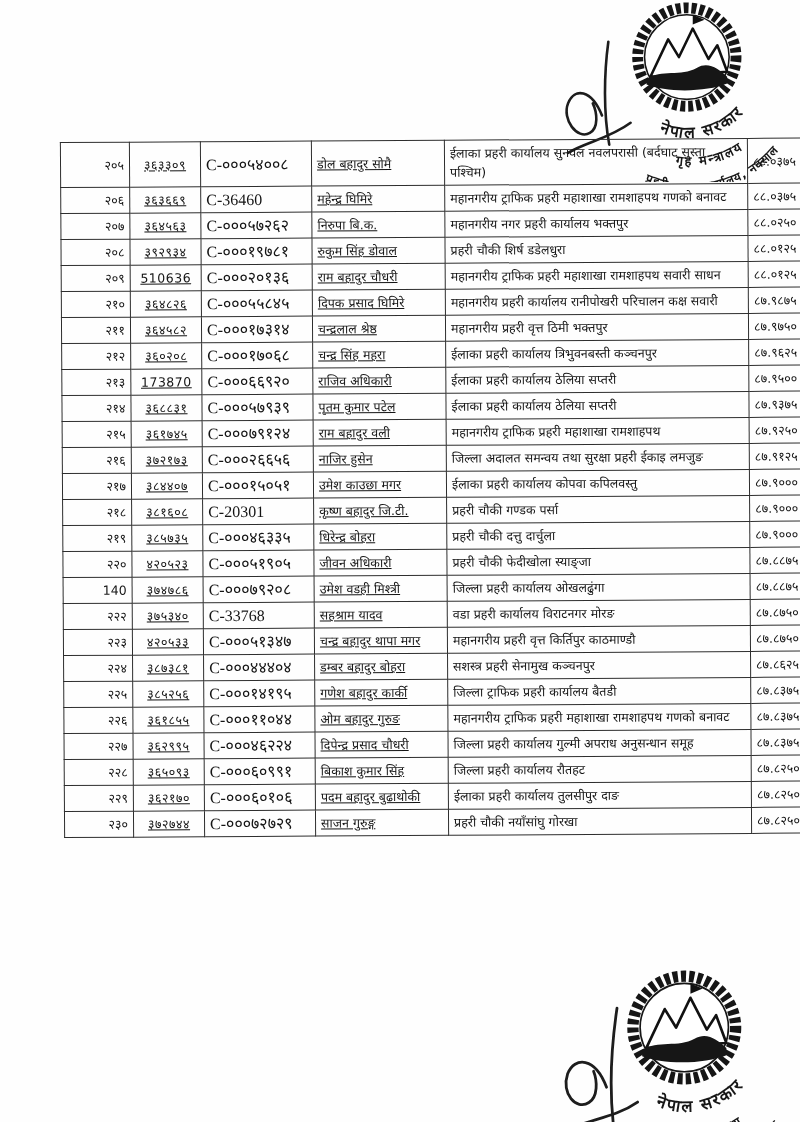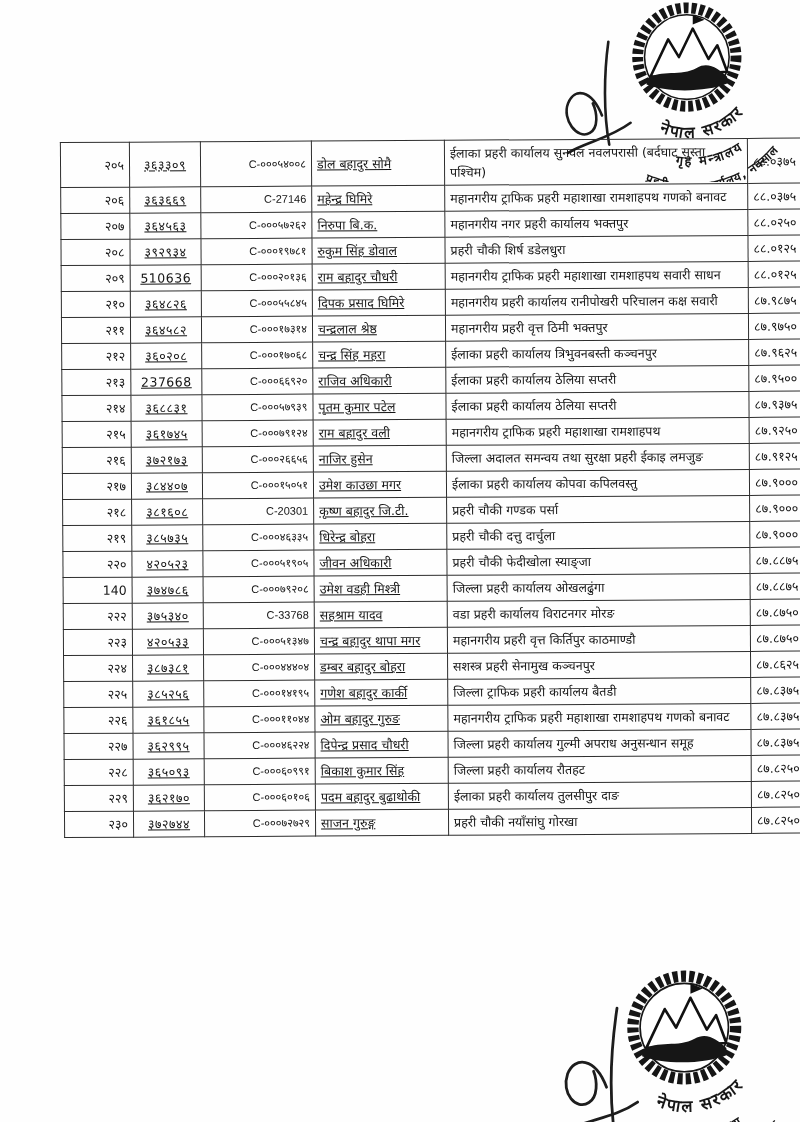--- a/index.html
+++ b/index.html
@@ -19,21 +19,21 @@
     border-collapse:collapse;table-layout:fixed;width:692px;
     font-size:12.5px;line-height:19px;color:#141414;
   }
   table.results td{
     border:1.4px solid #2e2e2e;
     padding:3px 5px;vertical-align:middle;
     overflow:hidden;
   }
   td.col-sn{width:58px;text-align:right;}
   td.col-regno{width:60px;text-align:center;letter-spacing:.5px;text-decoration:underline;}
-  td.col-code{width:100px;text-align:right;font-family:Liberation Sans, sans-serif;font-size:11px;}
+  td.col-code{width:100px;text-align:left;font-family:Liberation Serif, serif;font-size:16px;}
   td.col-name{width:122px;text-align:left;text-decoration:underline;}
   td.col-office{width:292px;text-align:left;}
   td.col-score{width:60px;text-align:left;padding-left:7px;}
 
   
   .stamp{position:absolute;pointer-events:none;}
   .stamp-top{left:548px;top:0px;width:258px;height:182px;}
   .stamp-bottom{left:540px;top:968px;width:268px;height:190px;}
   .stamp svg{width:100%;height:100%;}
   .stamp text{
@@ -99,21 +99,21 @@
             <td class="col-sn">२०५</td>
             <td class="col-regno">३६३३०९</td>
             <td class="col-code">C-०००५४००८</td>
             <td class="col-name">डोल बहादुर सोमै</td>
             <td class="col-office">ईलाका प्रहरी कार्यालय सुनवल नवलपरासी (बर्दघाट सुस्ता पश्चिम)</td>
             <td class="col-score">८८.०३७५</td>
           </tr>
           <tr>
             <td class="col-sn">२०६</td>
             <td class="col-regno">३६३६६९</td>
-            <td class="col-code">C-27146</td>
+            <td class="col-code">C-36460</td>
             <td class="col-name">महेन्द्र घिमिरे</td>
             <td class="col-office">महानगरीय ट्राफिक प्रहरी महाशाखा रामशाहपथ गणको बनावट</td>
             <td class="col-score">८८.०३७५</td>
           </tr>
           <tr>
             <td class="col-sn">२०७</td>
             <td class="col-regno">३६४५६३</td>
             <td class="col-code">C-०००५७२६२</td>
             <td class="col-name">निरुपा बि.क.</td>
             <td class="col-office">महानगरीय नगर प्रहरी कार्यालय भक्तपुर</td>
@@ -154,21 +154,21 @@
           <tr>
             <td class="col-sn">२१२</td>
             <td class="col-regno">३६०२०८</td>
             <td class="col-code">C-०००१७०६८</td>
             <td class="col-name">चन्द्र सिंह महरा</td>
             <td class="col-office">ईलाका प्रहरी कार्यालय त्रिभुवनबस्ती कञ्चनपुर</td>
             <td class="col-score">८७.९६२५</td>
           </tr>
           <tr>
             <td class="col-sn">२१३</td>
-            <td class="col-regno">237668</td>
+            <td class="col-regno">173870</td>
             <td class="col-code">C-०००६६९२०</td>
             <td class="col-name">राजिव अधिकारी</td>
             <td class="col-office">ईलाका प्रहरी कार्यालय ठेलिया सप्तरी</td>
             <td class="col-score">८७.९५००</td>
           </tr>
           <tr>
             <td class="col-sn">२१४</td>
             <td class="col-regno">३६८८३१</td>
             <td class="col-code">C-०००५७९३९</td>
             <td class="col-name">पृतम कुमार पटेल</td>

